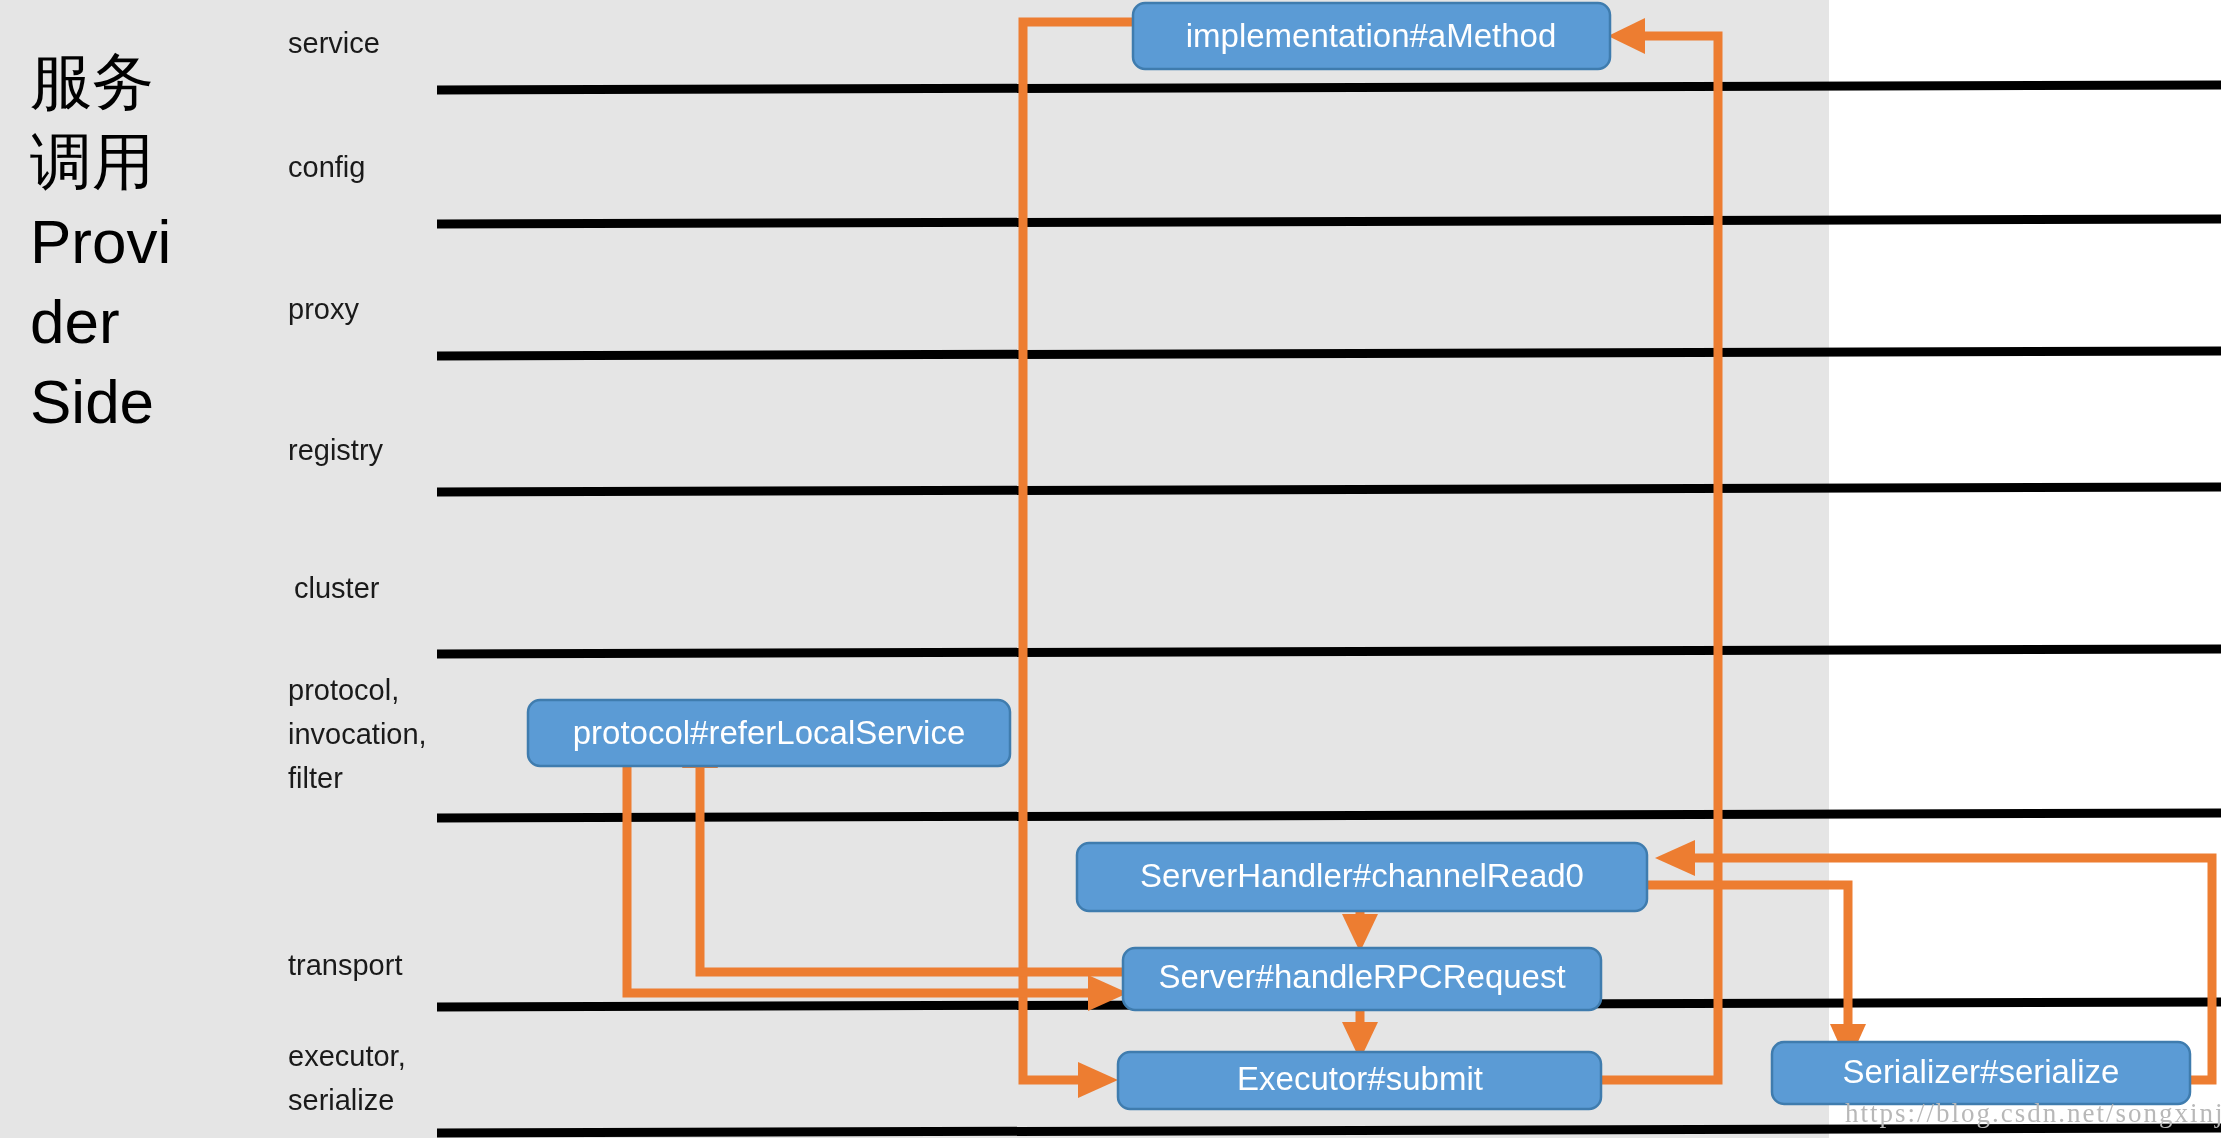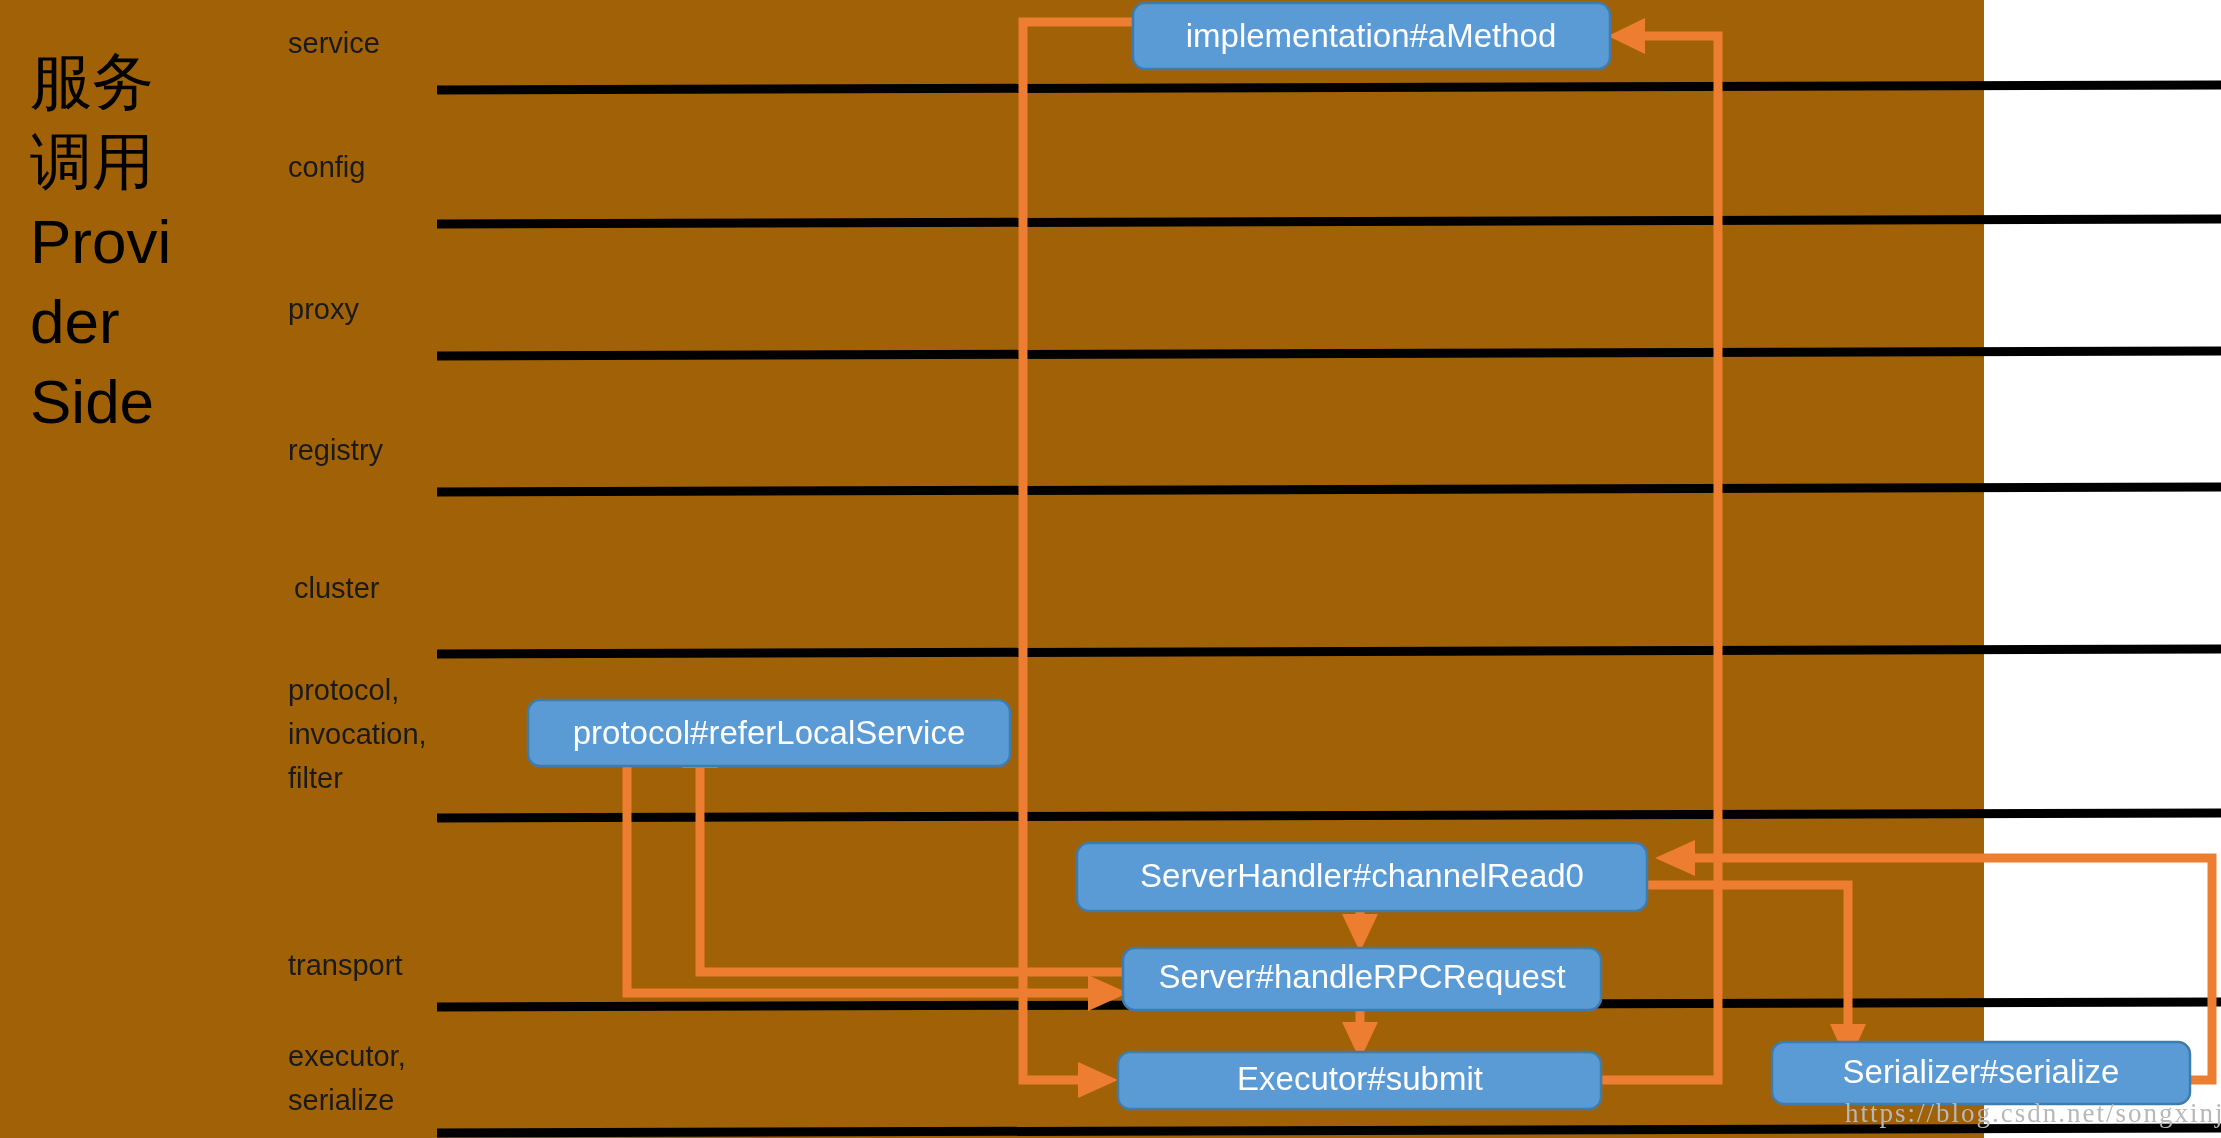--- a/index.html
+++ b/index.html
@@ -9,23 +9,23 @@
   }
   body {
     width: 2221px;
     height: 1138px;
     font-family: "Liberation Sans", sans-serif;
     overflow: hidden;
     position: relative;
   }
   #stage {
     position: relative;
-    width: 1984px;
+    width: 1829px;
     height: 1138px;
-    background: #a16207;
+    background: #e5e5e5;
   }
   #diagram {
     position: absolute;
     left: 0;
     top: 0;
     width: 2221px;
     height: 1138px;
   }
   .side-title {
     font-size: 62px;

